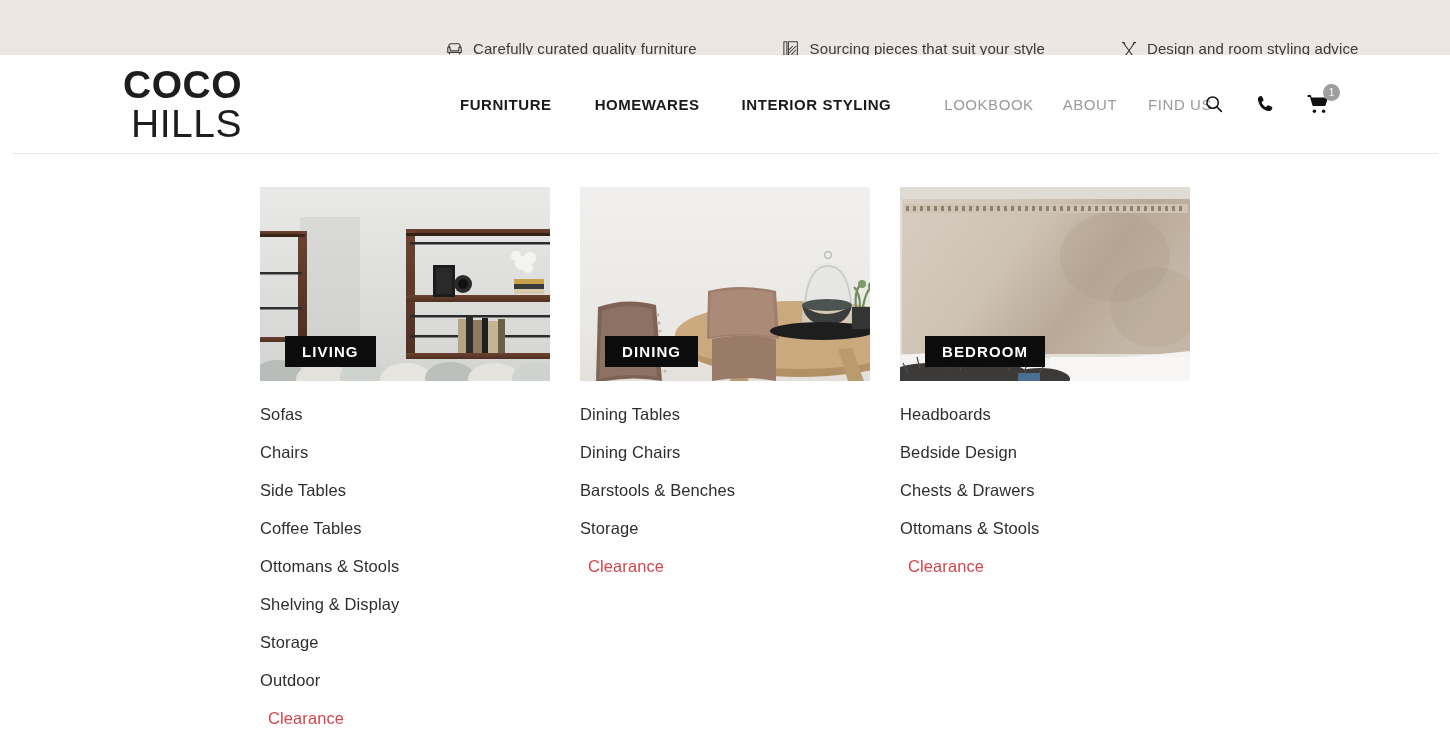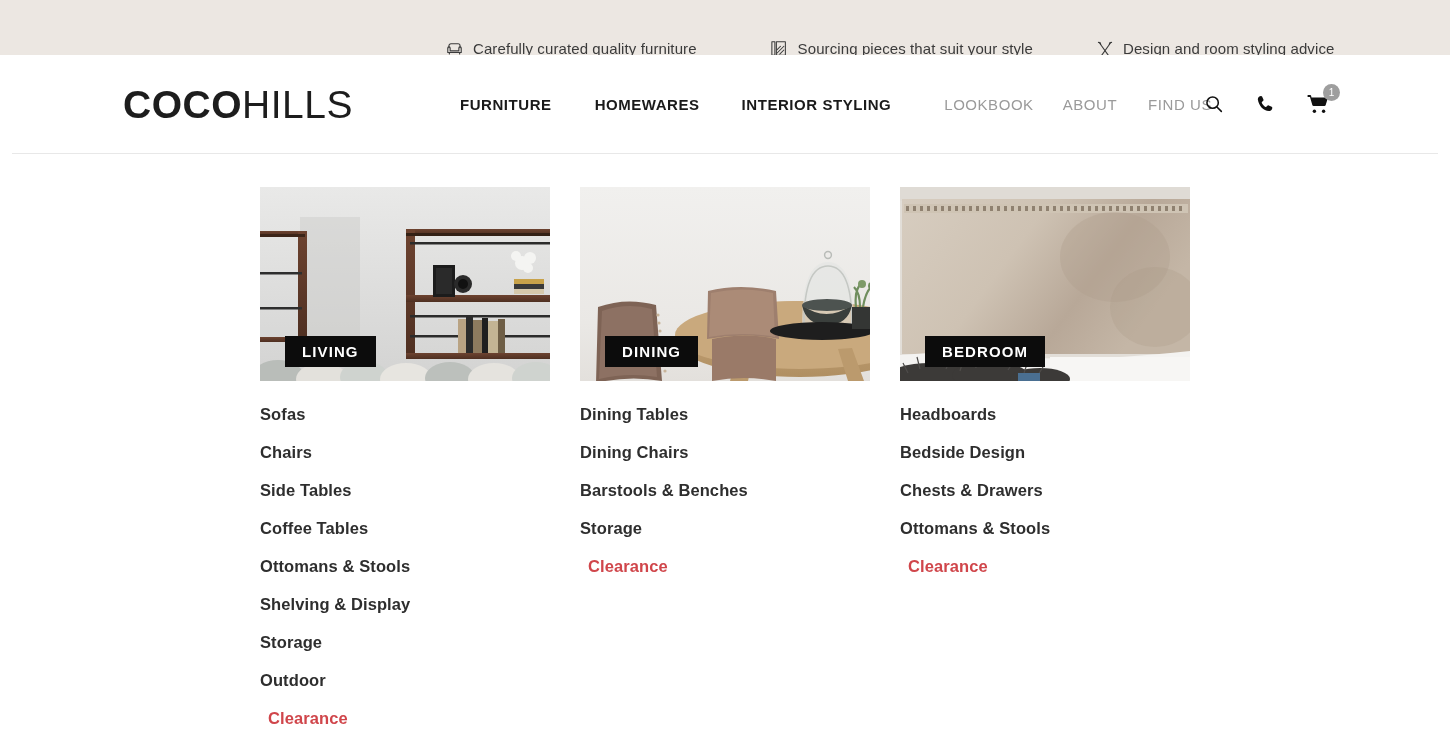--- a/index.html
+++ b/index.html
@@ -26,21 +26,21 @@
     align-items: center;
     justify-content: center;
     gap: 0;
   }
   .topbar-inner {
     display: flex;
     align-items: center;
     width: 100%;
     max-width: 1160px;
     padding-left: 300px;
-    gap: 0;
+    gap: 12px;
     margin-top: 42px;
   }
   .promo {
     display: flex;
     align-items: center;
     gap: 9px;
     color: #3b3b3b;
     font-size: 15px;
     font-weight: 400;
     letter-spacing: 0.1px;
@@ -72,20 +72,21 @@
     left: 123px;
     top: 50%;
     transform: translateY(-50%);
     display: flex;
     align-items: flex-end;
     font-size: 39px;
     line-height: 1;
     letter-spacing: -0.5px;
     cursor: pointer;
     user-select: none;
+    flex-direction: column;
   }
   .logo-coco {
     font-weight: 700;
     color: #1d1d1d;
     letter-spacing: 0.5px;
   }
   .logo-hills {
     font-weight: 300;
     color: #1d1d1d;
     letter-spacing: 0.5px;
@@ -211,21 +212,21 @@
   }
   .cat-list li { margin: 0; }
   .cat-link {
     display: block;
     font-size: 16.5px;
     color: #2e2e2e;
     letter-spacing: 0.1px;
     padding: 9.5px 0;
     cursor: pointer;
     text-decoration: none;
-    font-weight: 700;
+    font-weight: 400;
   }
   .cat-link.clearance {
     color: #d0464b;
     margin-left: 8px;
   }
 </style>
 </head>
 <body>
 
 <div class="topbar">

